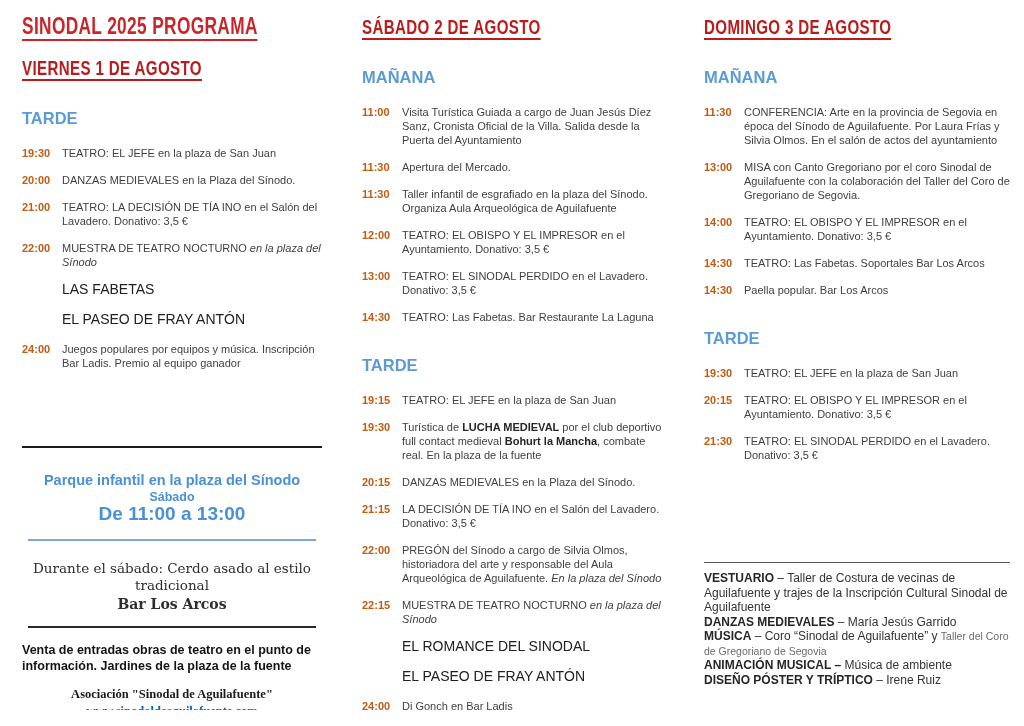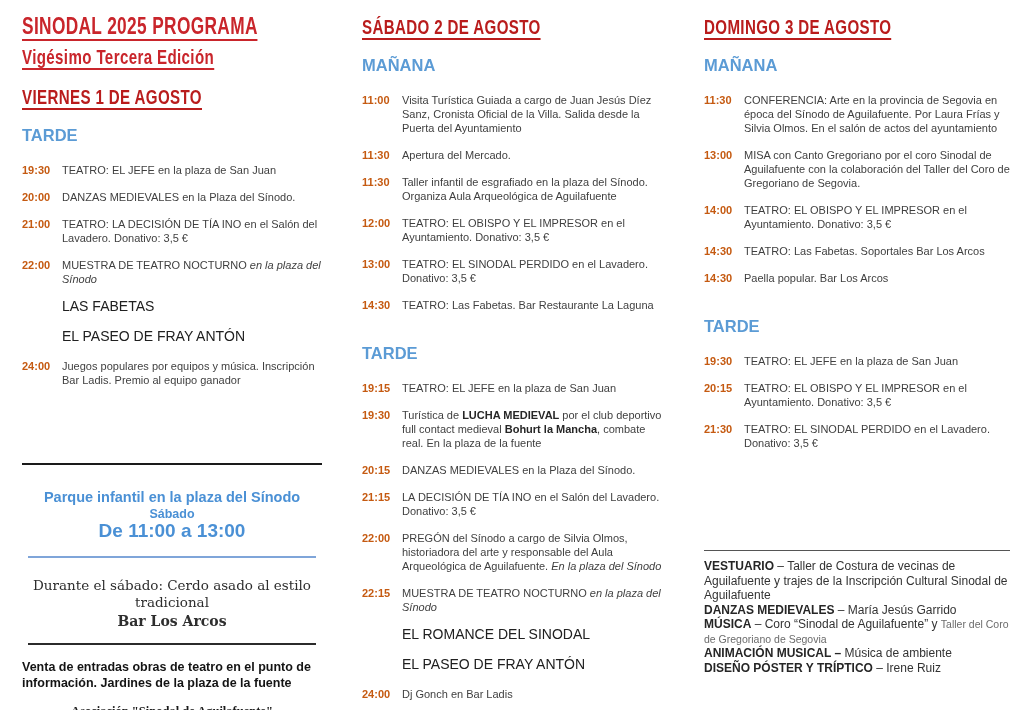--- a/index.html
+++ b/index.html
@@ -13,21 +13,21 @@
   
   .cond{display:inline-block;transform:scaleX(.72);transform-origin:0 50%;
         font-weight:bold;letter-spacing:.5px;border-bottom:2px solid currentColor;
         padding-bottom:1px;white-space:nowrap;line-height:1;}
   .main-title{margin-top:12px;font-size:24px;color:#c9252b;}
   .main-subtitle{margin-top:4px;font-size:21px;color:#c9252b;}
   .day-heading{margin-top:15px;font-size:21px;color:#b91c1c;}
 
   .session-heading{font-size:16.5px;font-weight:bold;color:#5b9bd5;
                    margin:32px 0 19px 0;line-height:18px;}
-  .day-heading + .session-heading{margin-top:16px;}
+  .day-heading + .session-heading{margin-top:28px;}
 
   .event{display:flex;margin-bottom:13px;font-size:11px;line-height:14px;}
   .time{flex:0 0 40px;font-weight:bold;color:#c55a11;}
   .desc{flex:1;color:#3f3f3f;}
   .seg-n{font-style:normal;}
   .seg-i{font-style:italic;}
   .seg-b{font-weight:bold;color:#262626;}
   .seg-g{color:#6b6b6b;font-size:10.5px;}
   .subitem{padding-left:40px;margin-bottom:16px;font-size:14px;line-height:14px;
            font-weight:normal;color:#202020;}
@@ -58,23 +58,20 @@
   .credit{font-size:12px;line-height:14.5px;color:#333;}
 </style>
 </head>
 <body>
 
 <div class="page">
   <div class="col" id="col-0">
     <div class="main-title">
       <span class="cond">SINODAL 2025 PROGRAMA</span>
     </div>
-    <div class="main-subtitle">
-      <span class="cond">Vigésimo Tercera Edición</span>
-    </div>
     <div class="blocks">
         <div class="day-heading"><span class="cond">VIERNES 1 DE AGOSTO</span></div>
         <div class="session-heading">TARDE</div>
         <div class="event">
           <span class="time">19:30</span>
           <span class="desc"><span class="seg-n">TEATRO: EL JEFE en la plaza de San Juan</span></span>
         </div>
         <div class="event">
           <span class="time">20:00</span>
           <span class="desc"><span class="seg-n">DANZAS MEDIEVALES en la Plaza del Sínodo.</span></span>

